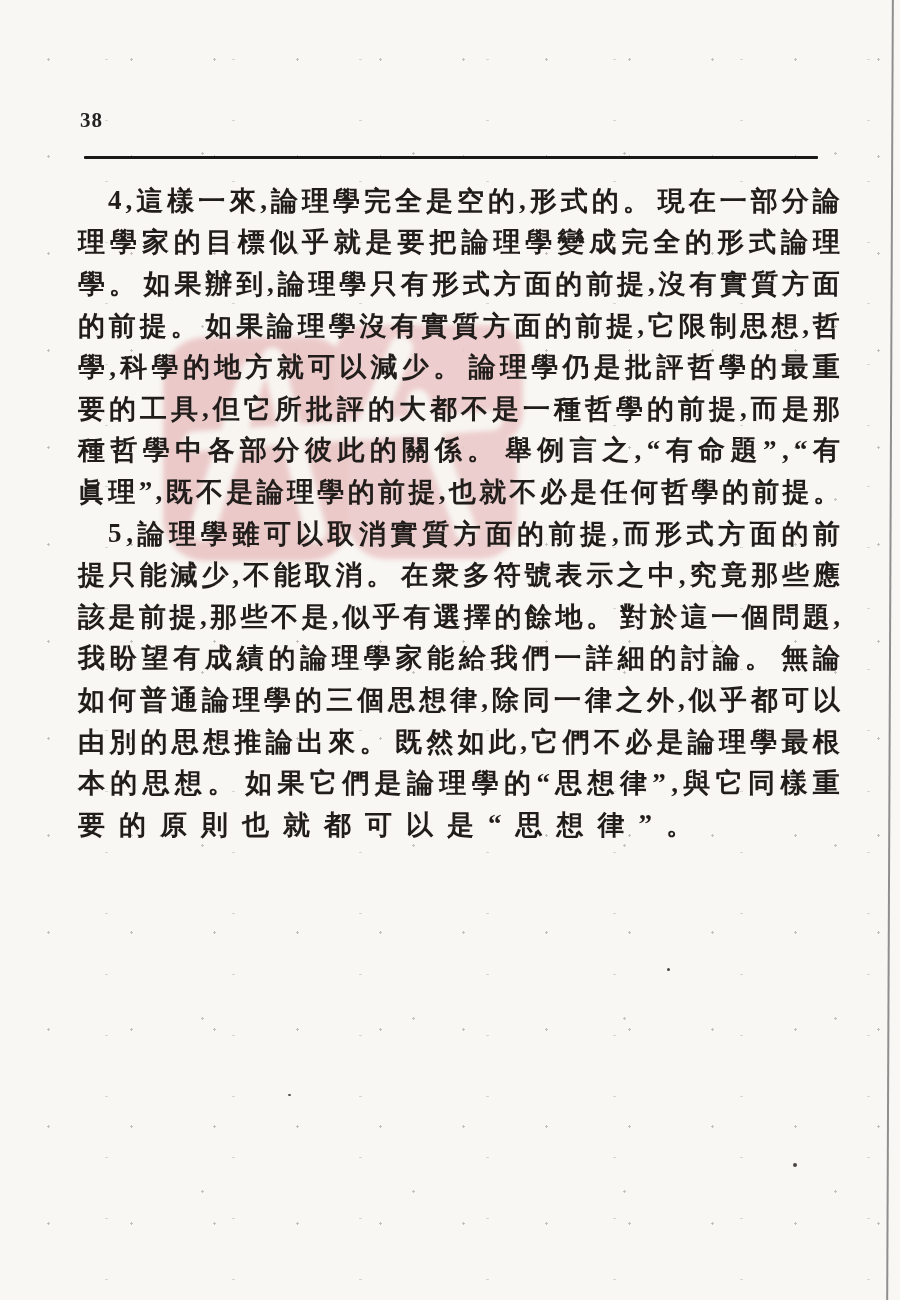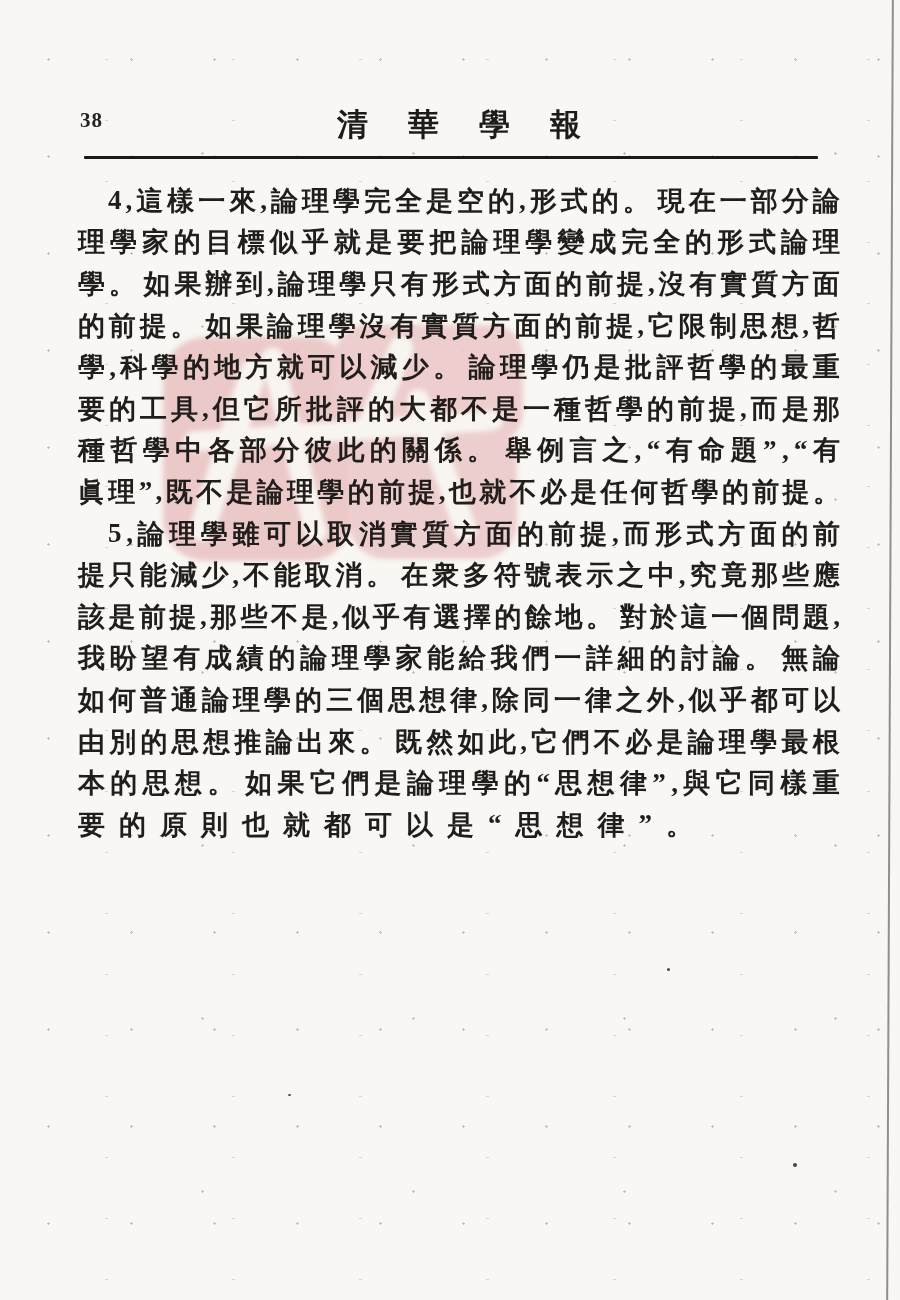--- a/index.html
+++ b/index.html
@@ -53,21 +53,20 @@
   .s2{left:124px;top:356px;width:3px;height:3px;}
   .s3{left:667px;top:968px;width:3px;height:3px;}
   .s4{left:288px;top:1094px;width:3px;height:2px;}
 </style>
 </head>
 <body>
 
 <div class="page">
 
   <div class="page-number">38</div>
-  <div class="journal-title">清華學報</div>
   <div class="header-rule"></div>
 
   <div class="seal">
     <div class="b b1"></div>
     <div class="b b2"></div>
     <div class="b b3"></div>
     <div class="w w1"></div>
     <div class="w w2"></div>
     <div class="w w3"></div>
     <div class="w w4"></div>

